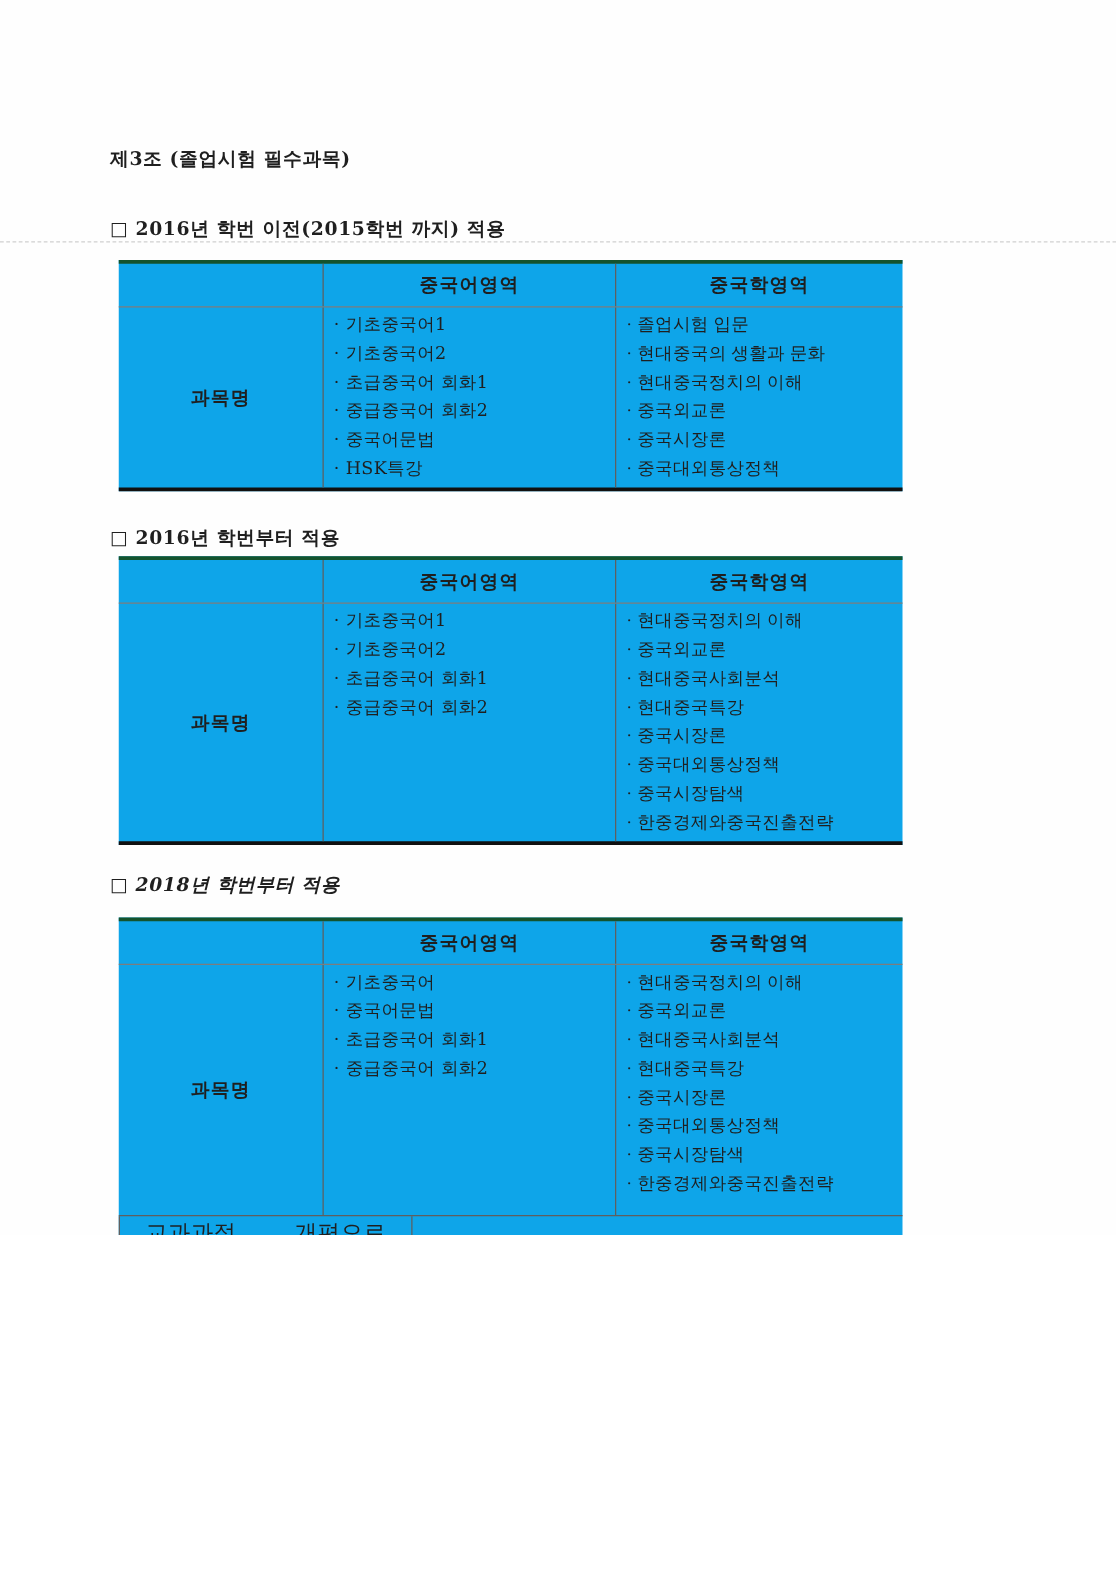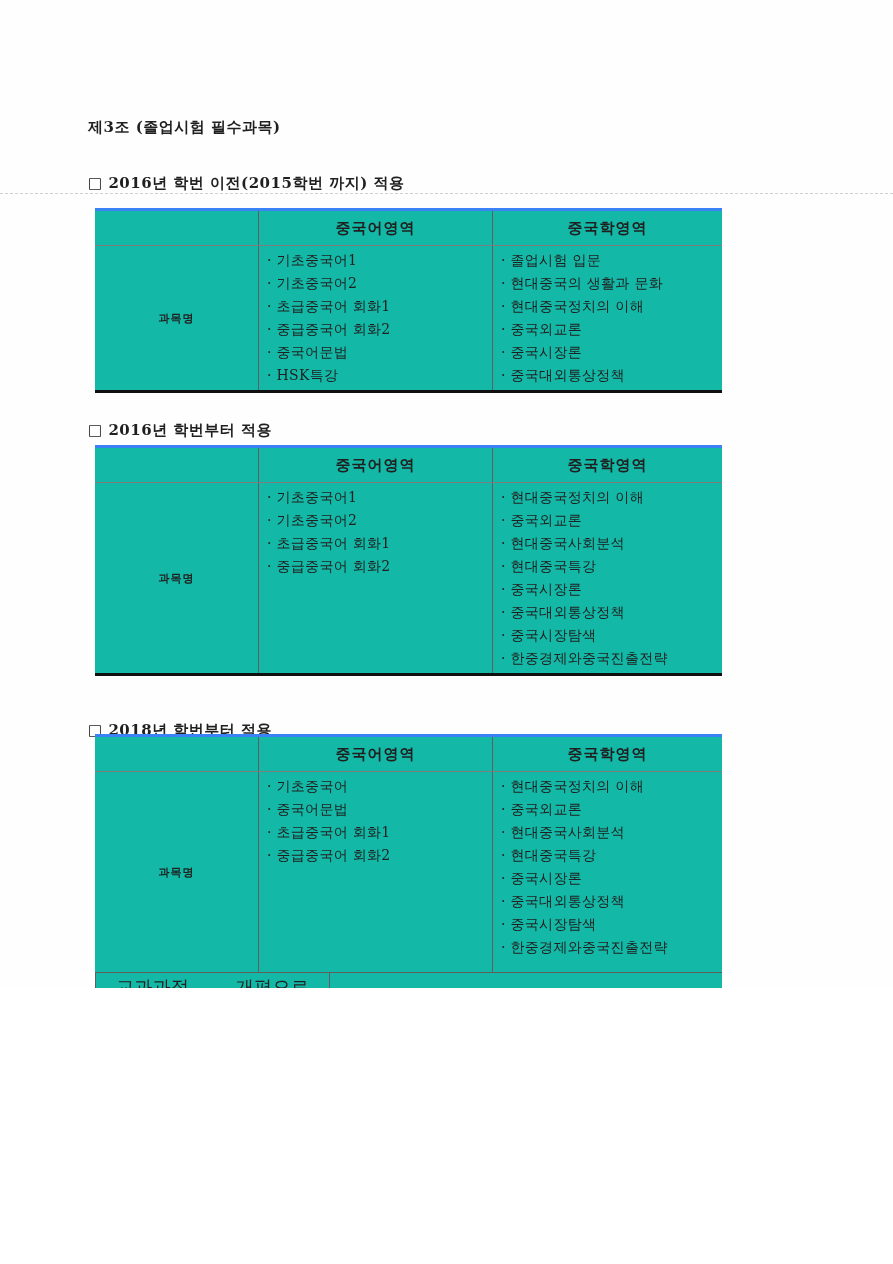--- a/index.html
+++ b/index.html
@@ -36,30 +36,30 @@
   .sec-heading {
     position: absolute;
     left: 88px;
     margin: 0;
     font-size: 15px;
     font-weight: 700;
     letter-spacing: 0.5px;
   }
   .heading-1 { top: 174px; text-align: center; }
   .heading-2 { top: 421px; }
-  .heading-3 { top: 721px; }
+  .heading-3 { top: 699px; font-style: italic; }
 
   .tbl {
     position: absolute;
     left: 95px;
     width: 627px;
-    border-top: 3px solid #3b82f6;
+    border-top: 3px solid #14532d;
     border-bottom: 3px solid #101010;
     box-sizing: border-box;
-    background: #14b8a6;
+    background: #0ea5e9;
   }
   .tbl-1 { top: 208px; }
   .tbl-2 { top: 445px; }
   .tbl-3 { top: 734px; }
 
   .thead {
     display: flex;
     border-bottom: 1px solid #7d7d7d;
   }
   .trow {
@@ -76,33 +76,34 @@
   .c2 {
     width: 234px;
     box-sizing: border-box;
     flex: 0 0 auto;
     border-left: 1px solid #5f5f5f;
   }
   .c3 {
     flex: 1 1 auto;
     box-sizing: border-box;
     border-left: 1px solid #5f5f5f;
+    font-family: Liberation Serif, serif;
   }
   .hcell {
     text-align: center;
     font-weight: 700;
     font-size: 15px;
     letter-spacing: 1px;
     padding: 8px 0 7px 0;
   }
   .rowlabel {
     display: flex;
     align-items: center;
     justify-content: center;
-    font-size: 11px;
+    font-size: 15px;
     font-weight: 700;
     letter-spacing: 1px;
   }
   .list {
     display: flex;
     flex-direction: column;
     justify-content: flex-start;
     padding: 3px 8px;
   }
   .body-1 { min-height: 138px; }

